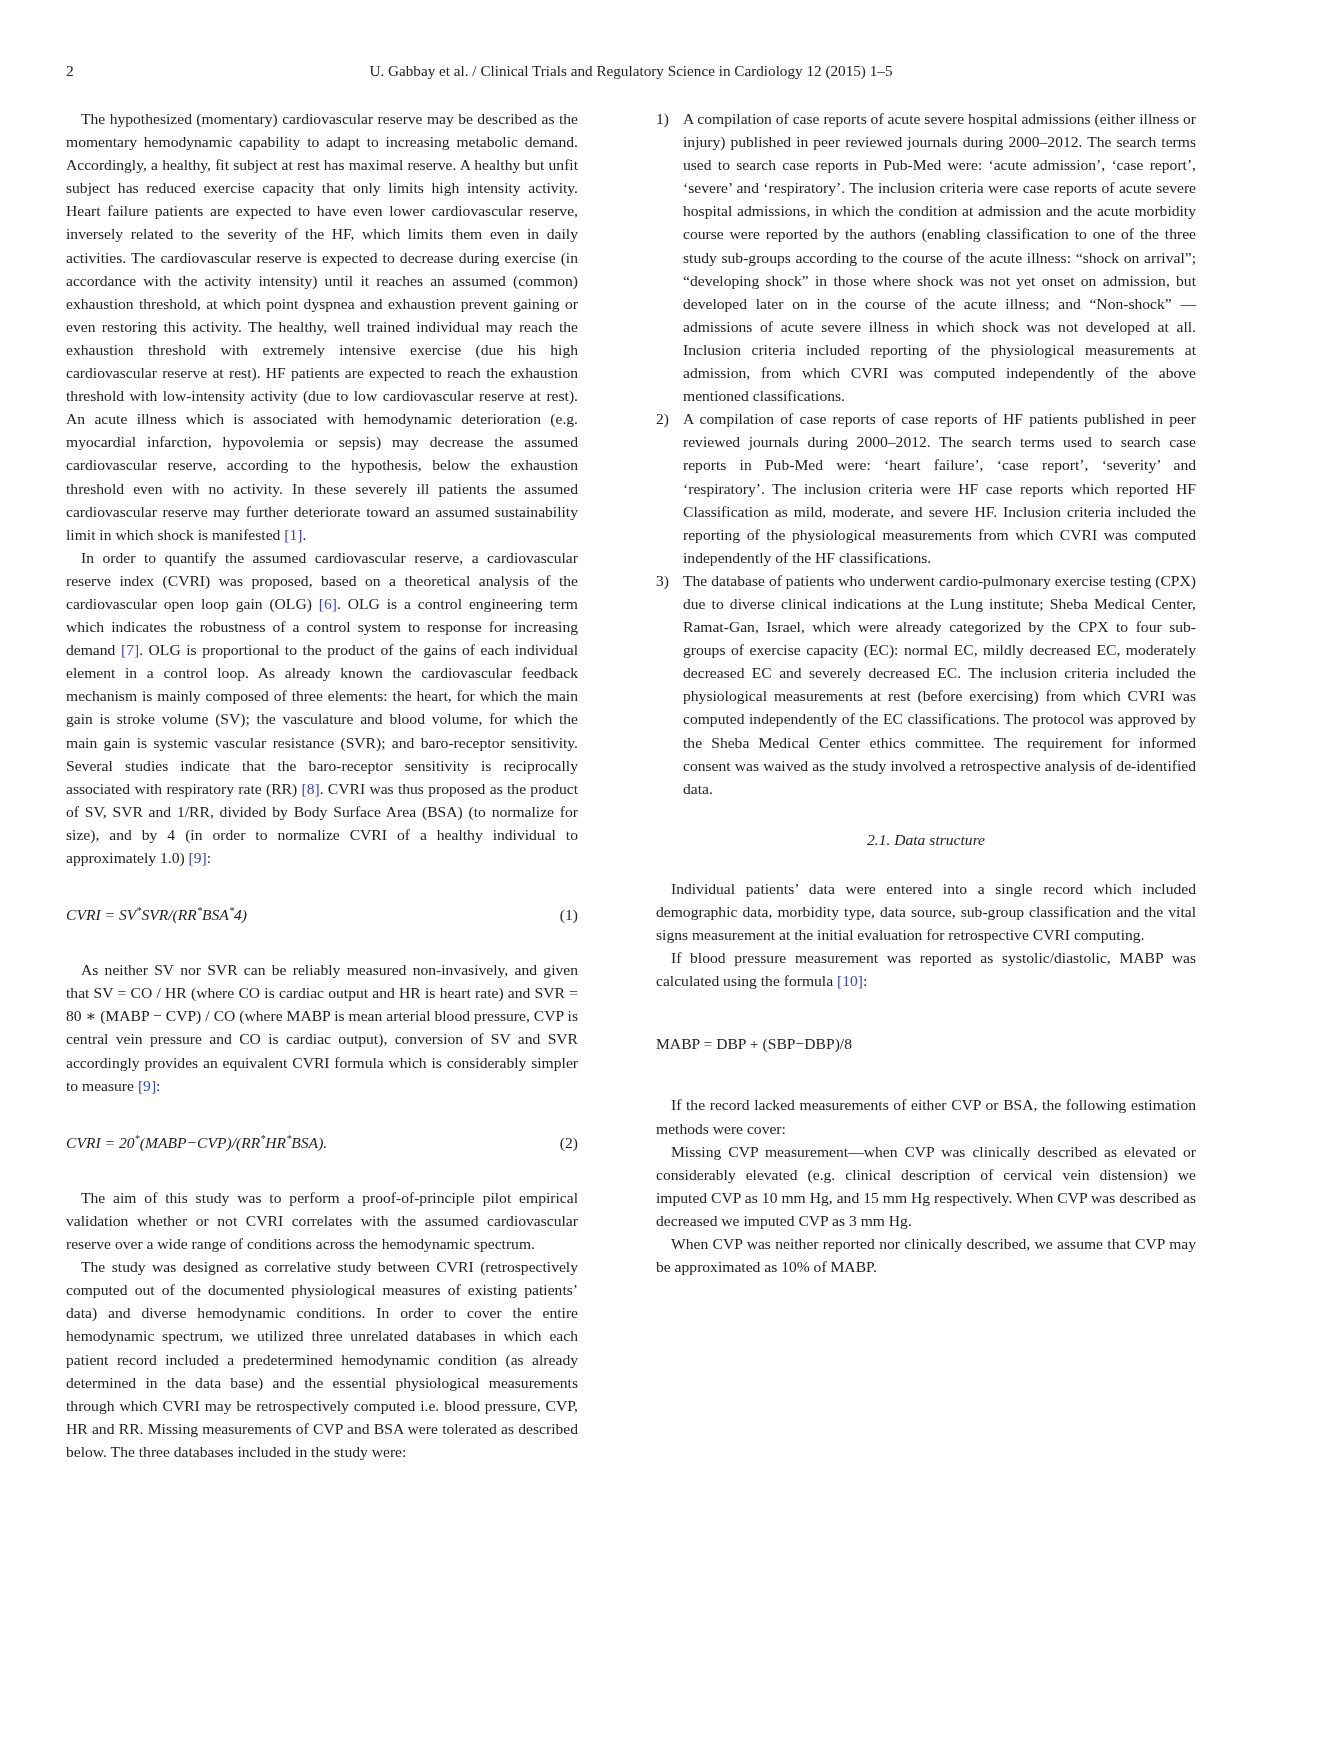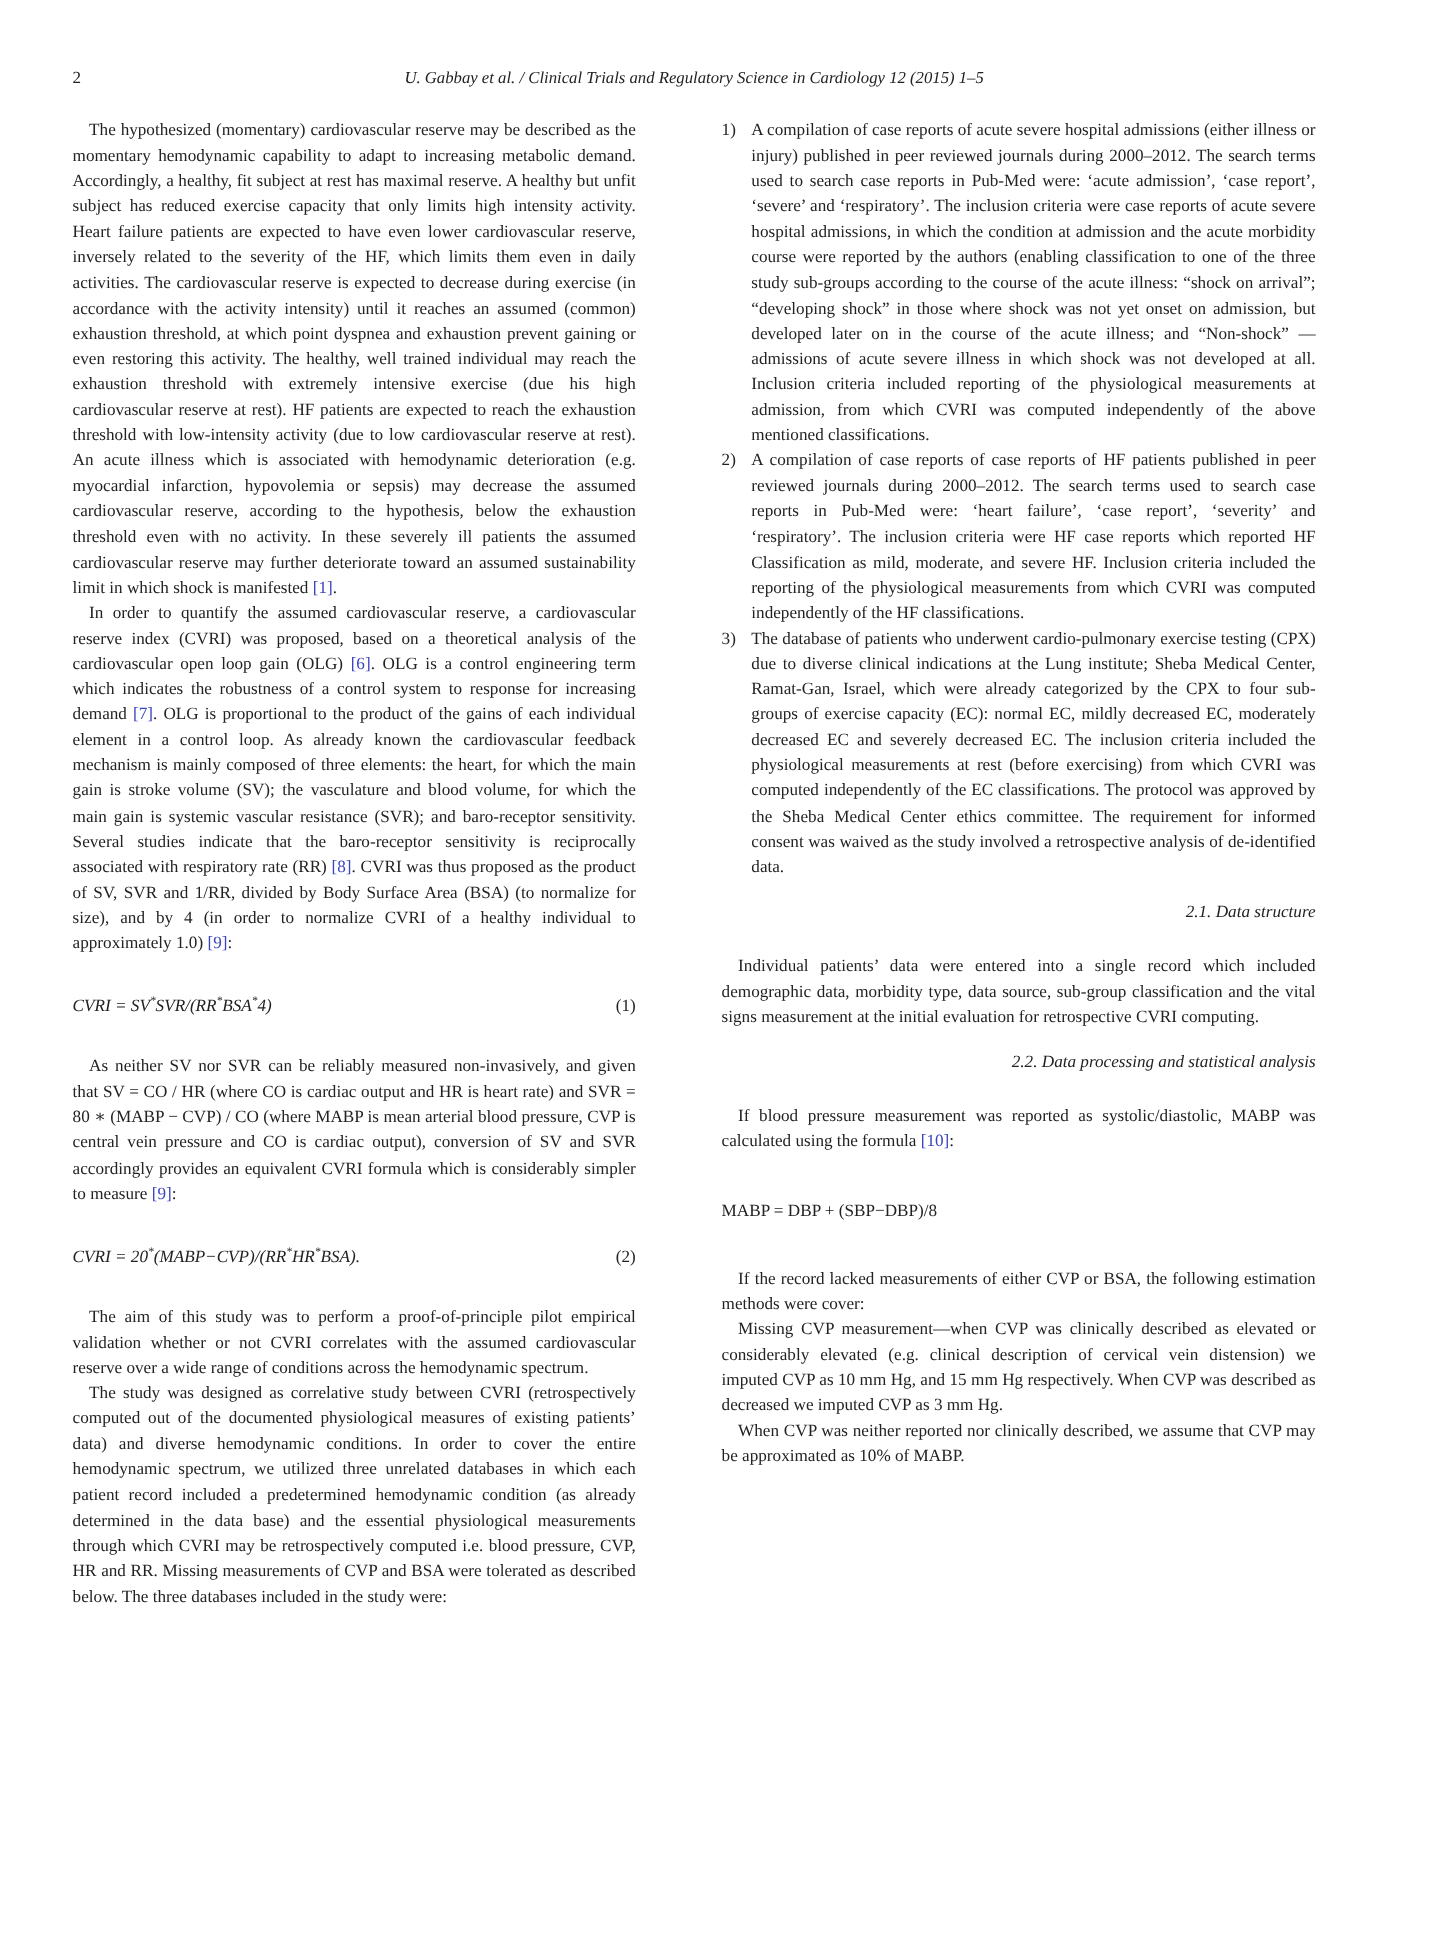--- a/index.html
+++ b/index.html
@@ -14,21 +14,20 @@
   }
   .header{
     padding:62px 127px 0 66px;
     display:grid;
     grid-template-columns:60px 1fr 60px;
     align-items:baseline;
   }
   .page-num{font-size:15.5px;}
   .running-head{
     text-align:center;
-    font-style:italic;
     font-size:15.2px;
     white-space:nowrap;
   }
   .columns{
     display:flex;
     gap:78px;
     padding:27px 127px 0 66px;
   }
   .col{
     font-size:15.6px;
@@ -50,21 +49,21 @@
   .equation.upright .eq-body{font-style:normal;}
   .eq-num{font-style:normal;}
   .s-sup{vertical-align:super;font-size:66%;line-height:0;}
   .s-link{color:var(--link,#3b44bf);}
   h2.sec{
     font-size:16px;font-weight:bold;
     margin:44px 0 38px;text-align:left;
   }
   h3.subsec{
     font-size:15.6px;font-weight:normal;font-style:italic;
-    margin:18px 0 26px;text-align:right;
+    margin:28px 0 26px;text-align:center;
   }
   .list-item{display:flex;margin:0;}
   .li-num{width:27px;flex:none;}
   .li-text{flex:1;min-width:0;text-align:justify;}
 </style>
 </head>
 <body>
 
 <div class="page">
 
@@ -112,21 +111,20 @@
 
       <div class="list-item">
         <span class="li-num">3)</span>
         <div class="li-text"><span>The database of patients who underwent cardio-pulmonary exercise testing (CPX) due to diverse clinical indications at the Lung institute; Sheba Medical Center, Ramat-Gan, Israel, which were already categorized by the CPX to four sub-groups of exercise capacity (EC): normal EC, mildly decreased EC, moderately decreased EC and severely decreased EC. The inclusion criteria included the physiological measurements at rest (before exercising) from which CVRI was computed independently of the EC classifications. The protocol was approved by the Sheba Medical Center ethics committee. The requirement for informed consent was waived as the study involved a retrospective analysis of de-identified data.</span></div>
       </div>
 
       <h3 class="subsec">2.1. Data structure</h3>
 
       <p class="para"><span>Individual patients’ data were entered into a single record which included demographic data, morbidity type, data source, sub-group classification and the vital signs measurement at the initial evaluation for retrospective CVRI computing.</span></p>
 
-      <h3 class="subsec">2.2. Data processing and statistical analysis</h3>
 
       <p class="para"><span>If blood pressure measurement was reported as systolic/diastolic, MABP was calculated using the formula </span><span class="s-link">[10]</span><span>:</span></p>
 
       <div class="equation standalone upright">
         <span class="eq-body"><span>MABP = DBP + (SBP−DBP)/8</span></span>
       </div>
 
       <p class="para"><span>If the record lacked measurements of either CVP or BSA, the following estimation methods were cover:</span></p>
       <p class="para"><span>Missing CVP measurement—when CVP was clinically described as elevated or considerably elevated (e.g. clinical description of cervical vein distension) we imputed CVP as 10 mm Hg, and 15 mm Hg respectively. When CVP was described as decreased we imputed CVP as 3 mm Hg.</span></p>
       <p class="para"><span>When CVP was neither reported nor clinically described, we assume that CVP may be approximated as 10% of MABP.</span></p>

